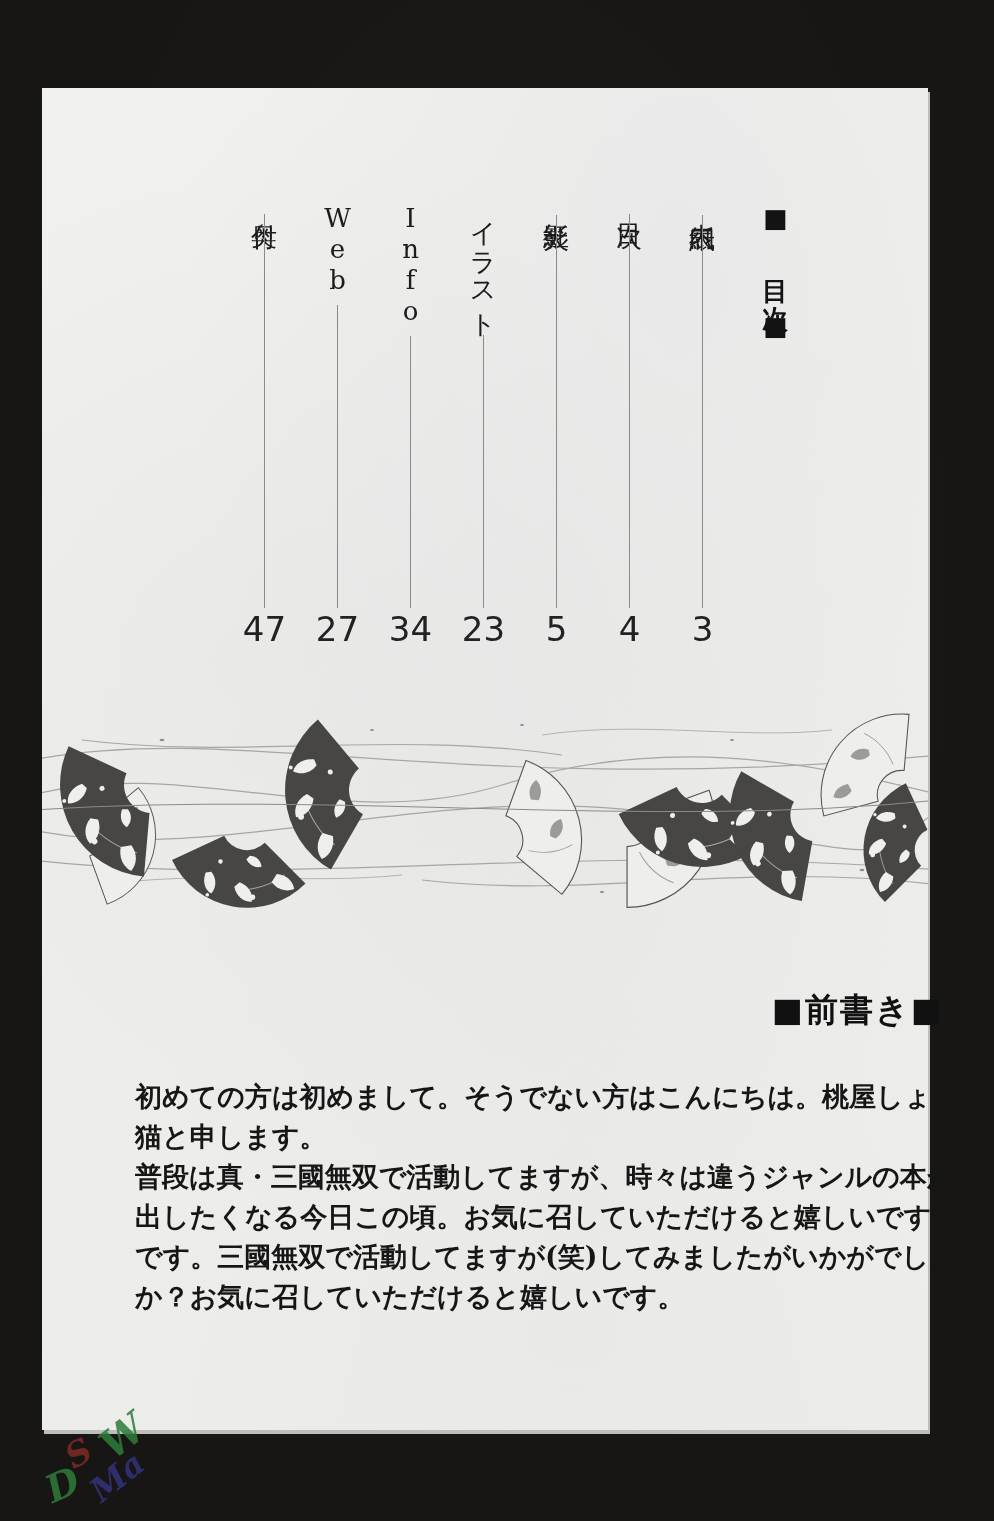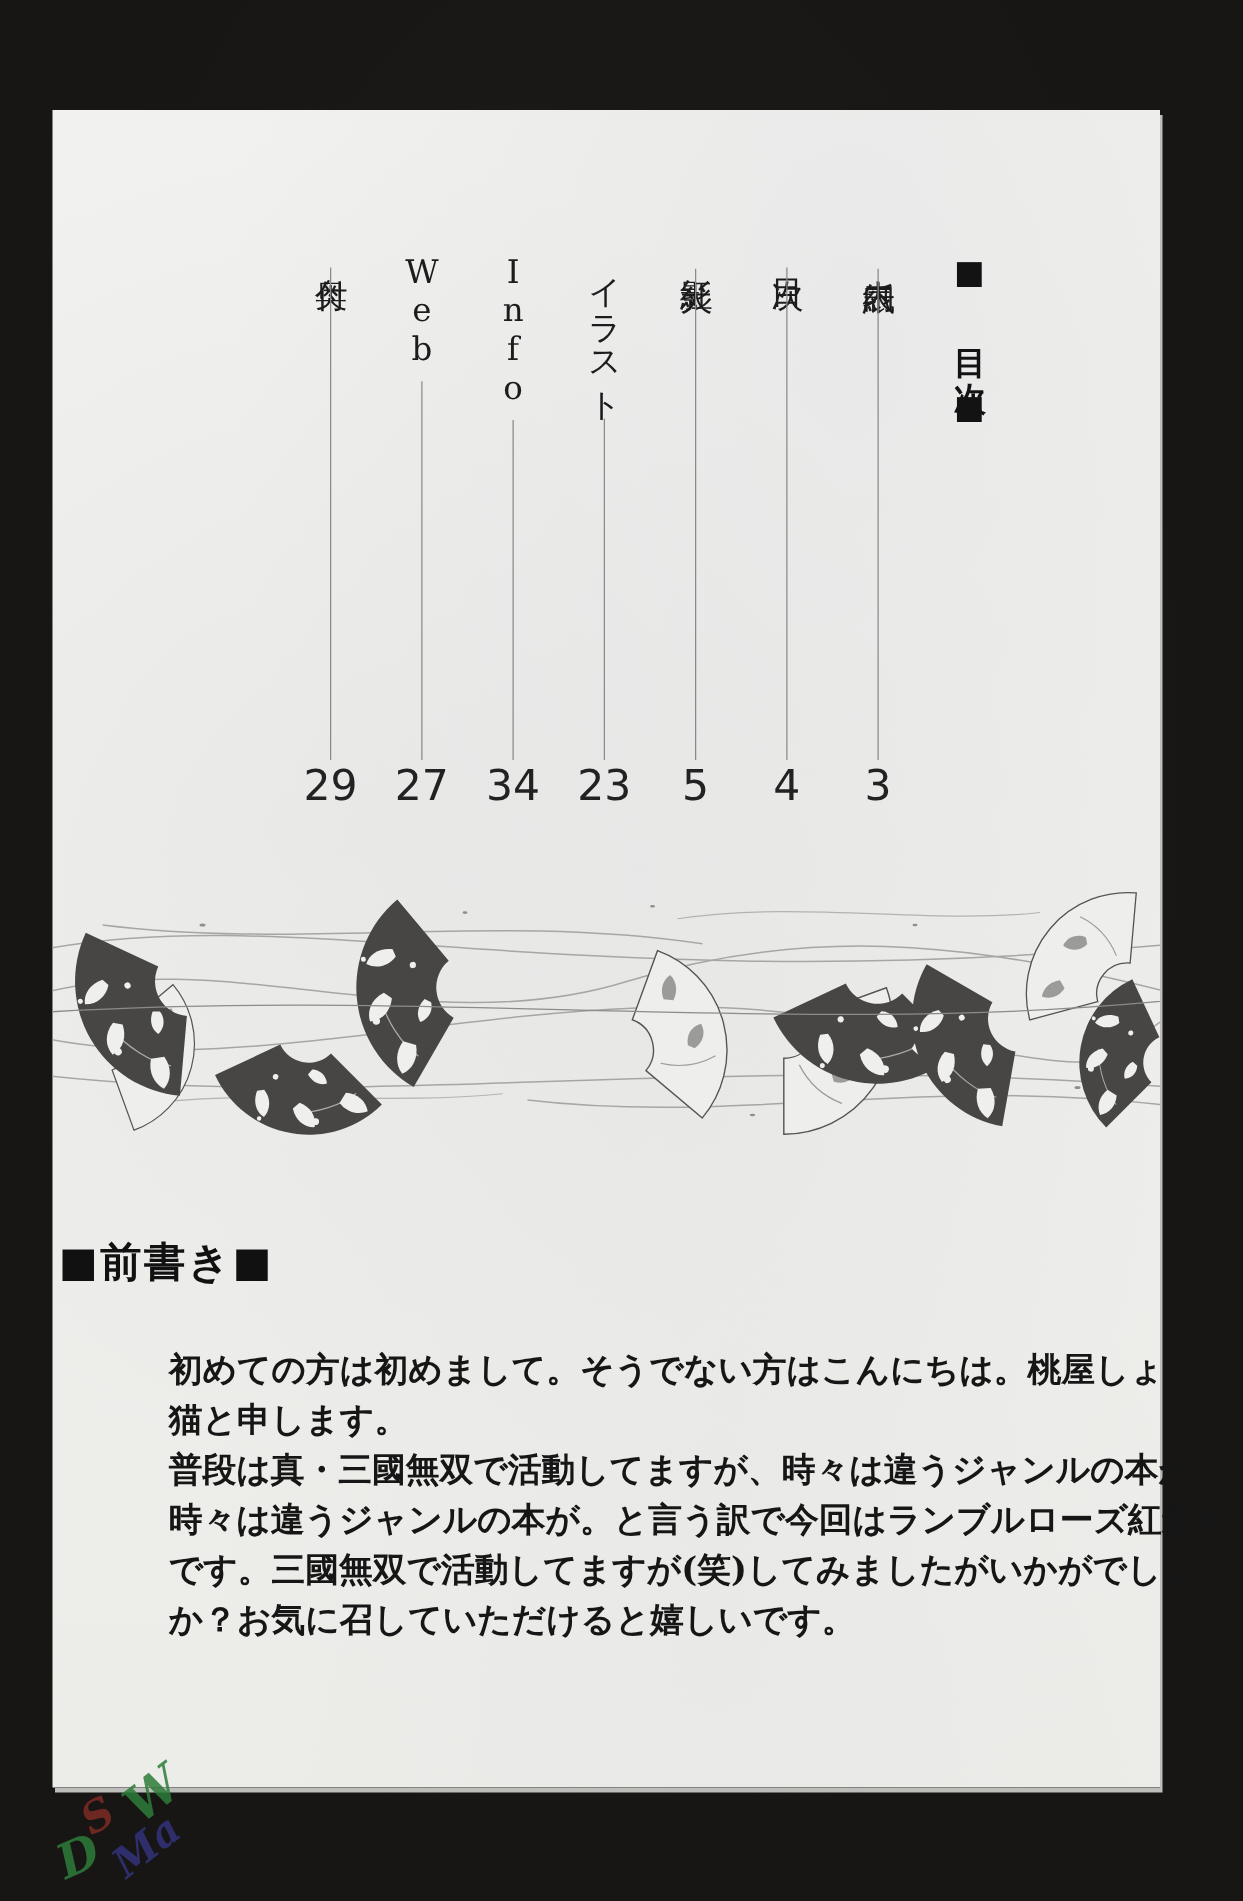--- a/index.html
+++ b/index.html
@@ -49,22 +49,22 @@
     writing-mode:horizontal-tb;
     font-family:"DejaVu Sans","Liberation Sans",sans-serif;
     font-size:34px;line-height:1;color:#222;
   }
 
   
   .band{position:absolute;left:0;top:612px;width:886px;height:212px;}
 
   
   .foreword-heading{
-    position:absolute;left:5px;top:900px;width:100%;
-    text-align:left;font-size:33px;font-weight:700;
+    position:absolute;left:16px;top:900px;width:100%;
+    text-align:right;font-size:33px;font-weight:700;
     letter-spacing:2px;color:#111;
   }
   .foreword-body{
     position:absolute;left:93px;top:948px;width:748px;
     font-size:27px;line-height:40px;font-weight:600;color:#161616;margin-top:41px;
   }
   .fw-line{white-space:nowrap;}
 
   
   .wm{position:absolute;left:46px;top:1416px;width:120px;height:104px;
@@ -112,21 +112,21 @@
         <div class="toc-num">34</div>
       </div>
       <div class="toc-col">
         <div class="toc-label">Web</div>
         <div class="toc-line"></div>
         <div class="toc-num">27</div>
       </div>
       <div class="toc-col">
         <div class="toc-label">奥付</div>
         <div class="toc-line"></div>
-        <div class="toc-num">29</div>
+        <div class="toc-num">47</div>
       </div>
     </div>
 
     <svg class="band" viewBox="0 0 886 212">
       <defs>
         <path id="sector" d="M16.1,-22.9 L52.8,-75.3 A92,92 0 0 1 52.8,75.3 L16.1,22.9 A28,28 0 0 0 16.1,-22.9 Z"></path>
         <g id="fanDark">
           <use href="#sector" fill="#474644"></use>
           <g fill="#efefed">
             <path d="M58,-38 c7,-8 8,-18 3,-26 c-9,3 -14,12 -13,22 z"></path>
@@ -184,21 +184,21 @@
       <use href="#fanDark" transform="translate(895,150) rotate(190) scale(0.8)"></use>
 
       <path d="M-10,110 C300,90 600,130 898,100" stroke="#8b8b89" stroke-width="1" fill="none"></path>
     </svg>
 
     <div class="foreword-heading">■前書き■</div>
     <div class="foreword-body">
       <div class="fw-line">初めての方は初めまして。そうでない方はこんにちは。桃屋しょう</div>
       <div class="fw-line">猫と申します。</div>
       <div class="fw-line">普段は真・三國無双で活動してますが、時々は違うジャンルの本が</div>
-      <div class="fw-line">時々は違うジャンルの本が。と言う訳で今回はランブルローズ紅影本</div>
+      <div class="fw-line">出したくなる今日この頃。お気に召していただけると嬉しいです</div>
       <div class="fw-line">です。三國無双で活動してますが(笑)してみましたがいかがでしょう</div>
       <div class="fw-line">か？お気に召していただけると嬉しいです。</div>
     </div>
   </div>
 
   <div class="wm">
     <span class="wm-w">W</span>
     <span class="wm-s">S</span>
     <span class="wm-d">D</span>
     <span class="wm-ma">Ma</span>

